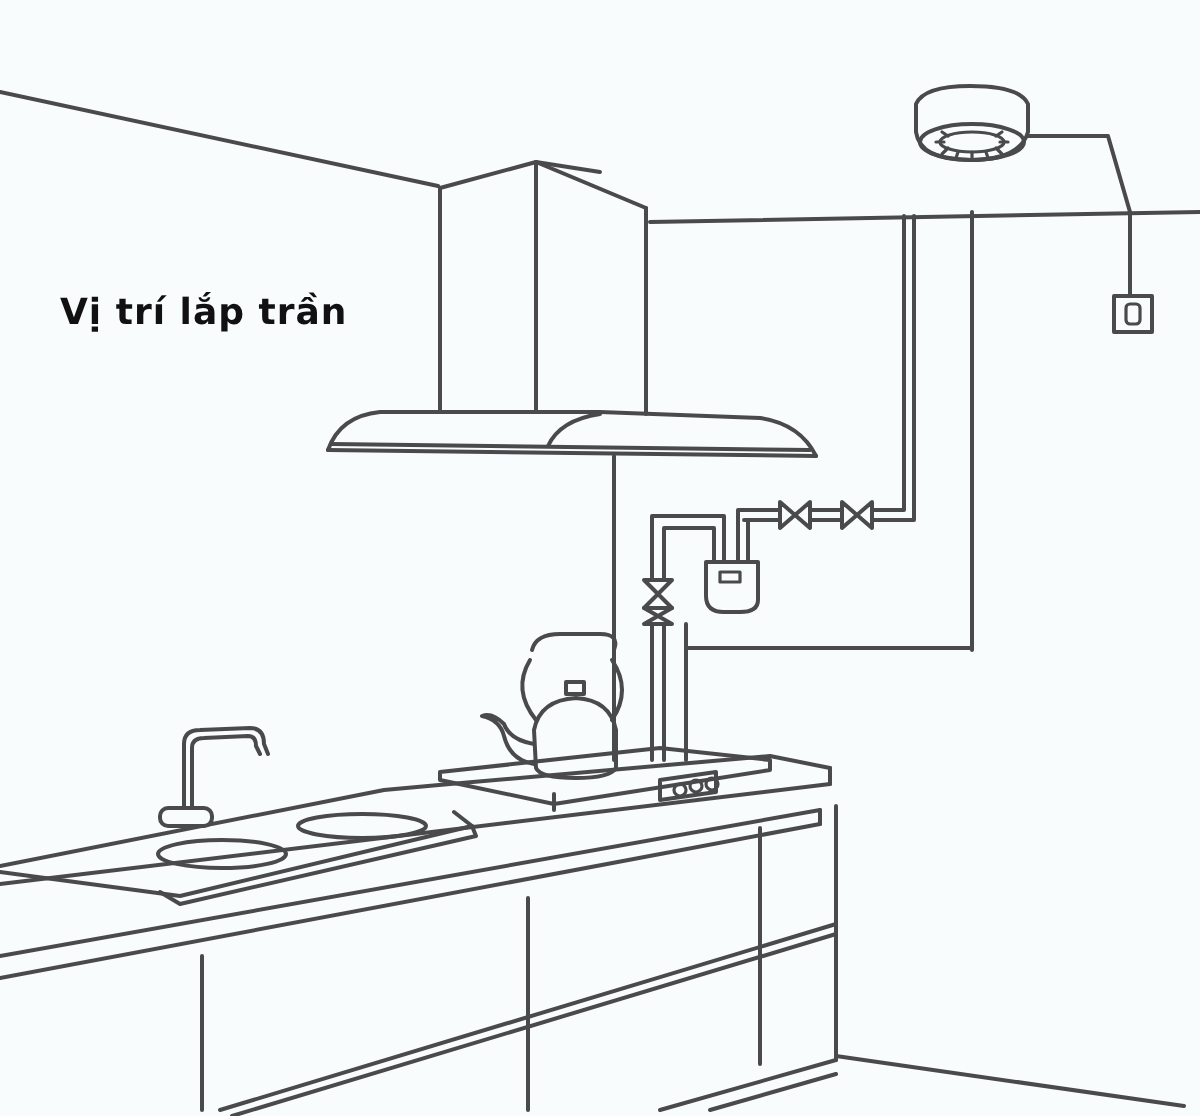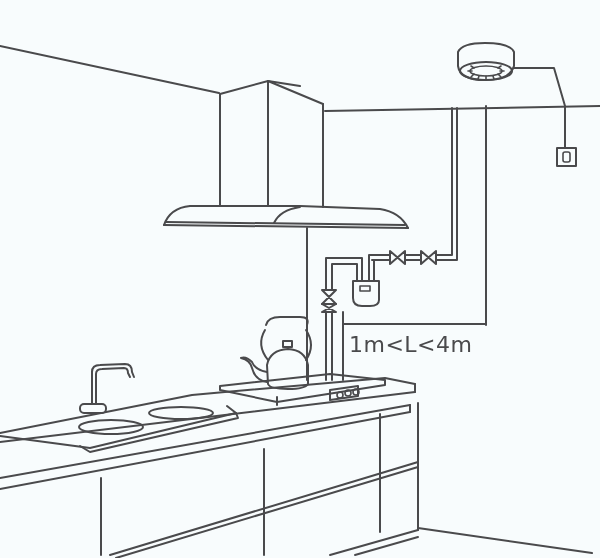--- a/index.html
+++ b/index.html
@@ -154,14 +154,14 @@
       <path class="ln" d="M380 414 L380 532"></path>
       <path class="ln" d="M418 403 L418 530"></path>
       <path class="ln" d="M110 555 L418 462"></path>
       <path class="ln" d="M116 558 L418 467"></path>
       <path class="ln" d="M418 462 L418 467"></path>
       <path class="ln" d="M330 555 L418 530"></path>
       <path class="ln" d="M355 555 L418 537"></path>
     </g>
   </svg>
 
-  <div class="label-dist">1m&lt;L&lt;4m</div>
+  <div class="label-title">Vị trí lắp trần</div>
 </div>
 
 </body></html>

